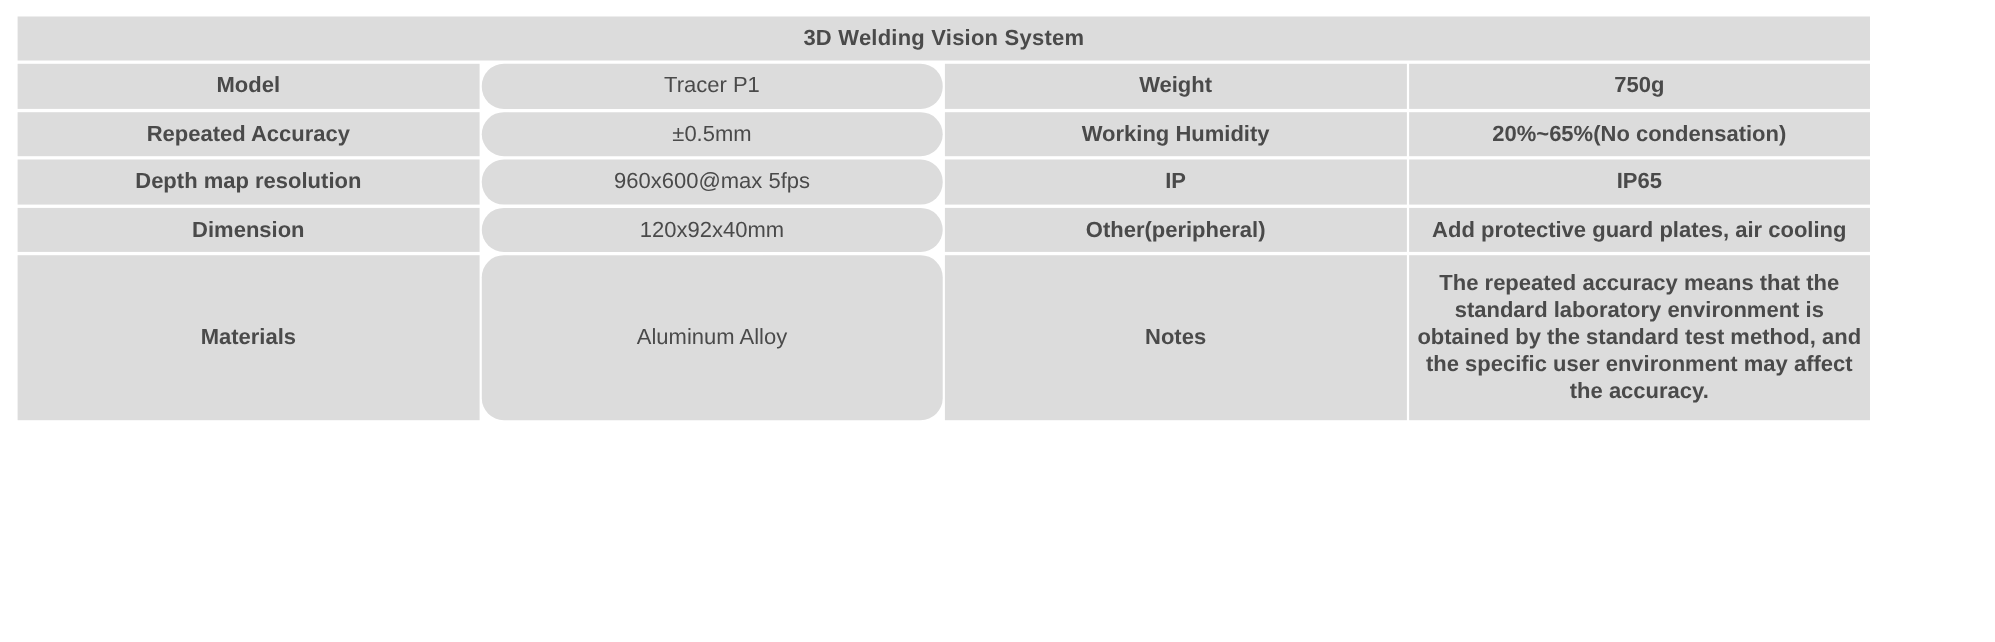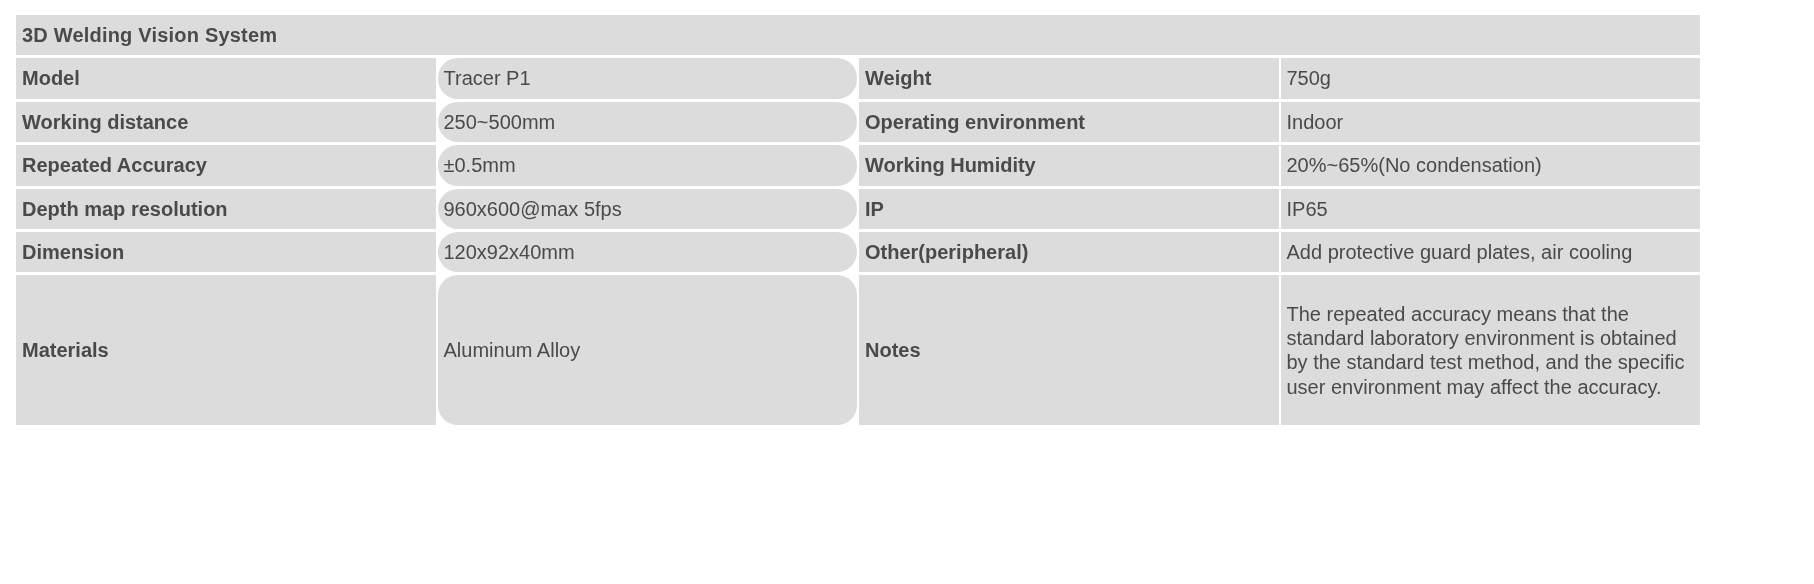--- a/index.html
+++ b/index.html
@@ -34,21 +34,21 @@
     font-size: 25px;
     font-weight: bold;
     text-align: left;
     padding: 9px 0 9px 26px;
     letter-spacing: 0.2px;
   }
   .spec-table td {
     background: #dcdcdc;
     color: #4a4a4a;
     font-size: 20px;
-    text-align: left;
+    text-align: center;
     vertical-align: middle;
     padding: 8px 6px;
     line-height: 1.22;
   }
   .label-cell {
     font-weight: bold;
     color: #4a4a4a;
     width: 310px;
   }
   .value-cell {
@@ -56,21 +56,21 @@
     color: #5a5a5a;
     width: 524px;
     border-radius: 20px;
   }
   .label-cell-2 {
     font-weight: bold;
     color: #4a4a4a;
     width: 318px;
   }
   .value-cell-2 {
-    font-weight: normal;
+    font-weight: bold;
     color: #5a5a5a;
     width: 536px;
   }
   .tall-row td {
     height: 134px;
   }
   .notes-cell {
     text-align: left;
     font-size: 19px;
     line-height: 1.42;
@@ -93,26 +93,20 @@
 
       <tr>
         <td class="label-cell">Model</td>
         <td class="value-cell">Tracer P1</td>
         <td class="label-cell-2">Weight</td>
         <td class="value-cell-2">750g</td>
       </tr>
 
 
 
-      <tr>
-        <td class="label-cell">Working distance</td>
-        <td class="value-cell">250~500mm</td>
-        <td class="label-cell-2">Operating environment</td>
-        <td class="value-cell-2">Indoor</td>
-      </tr>
 
 
       <tr>
         <td class="label-cell">Repeated Accuracy</td>
         <td class="value-cell">±0.5mm</td>
         <td class="label-cell-2">Working Humidity</td>
         <td class="value-cell-2">20%~65%(No condensation)</td>
       </tr>
 
       <tr>

